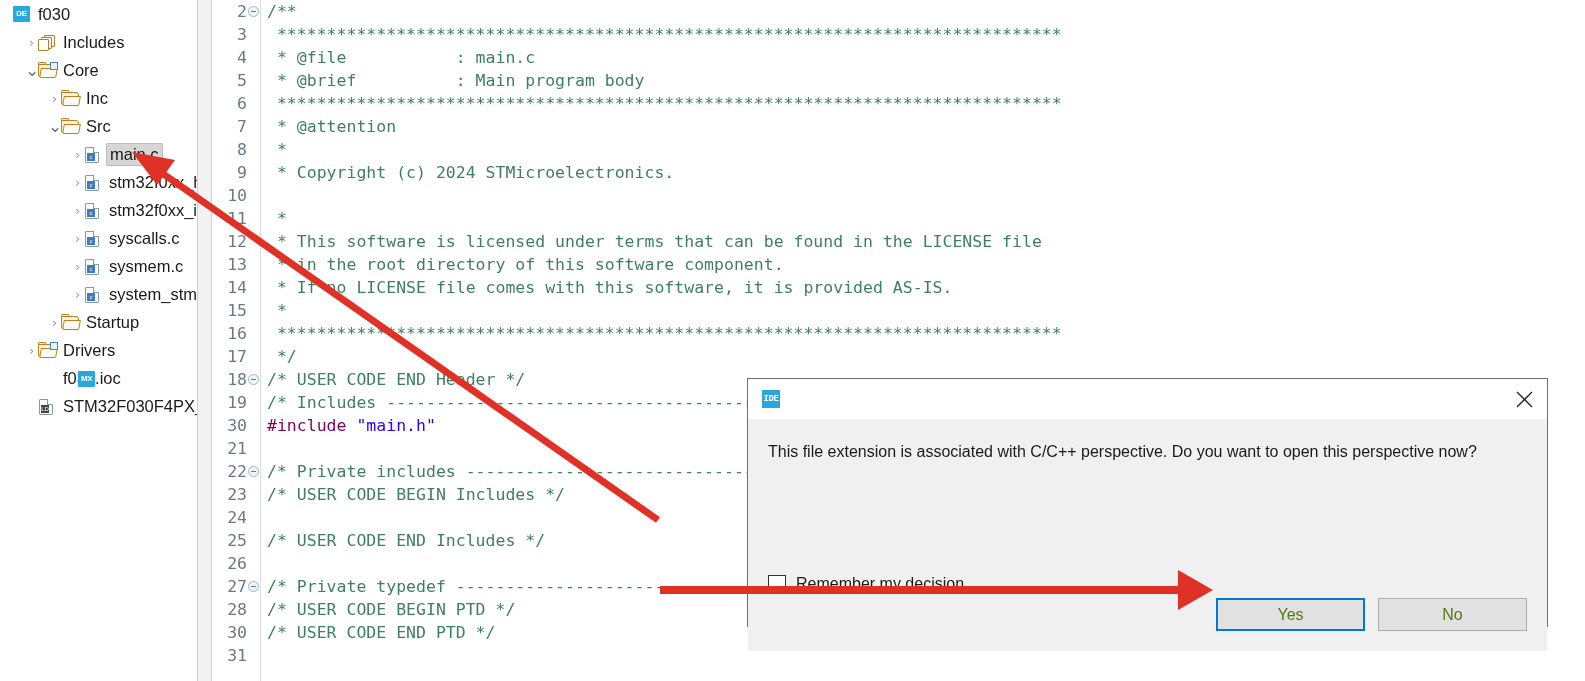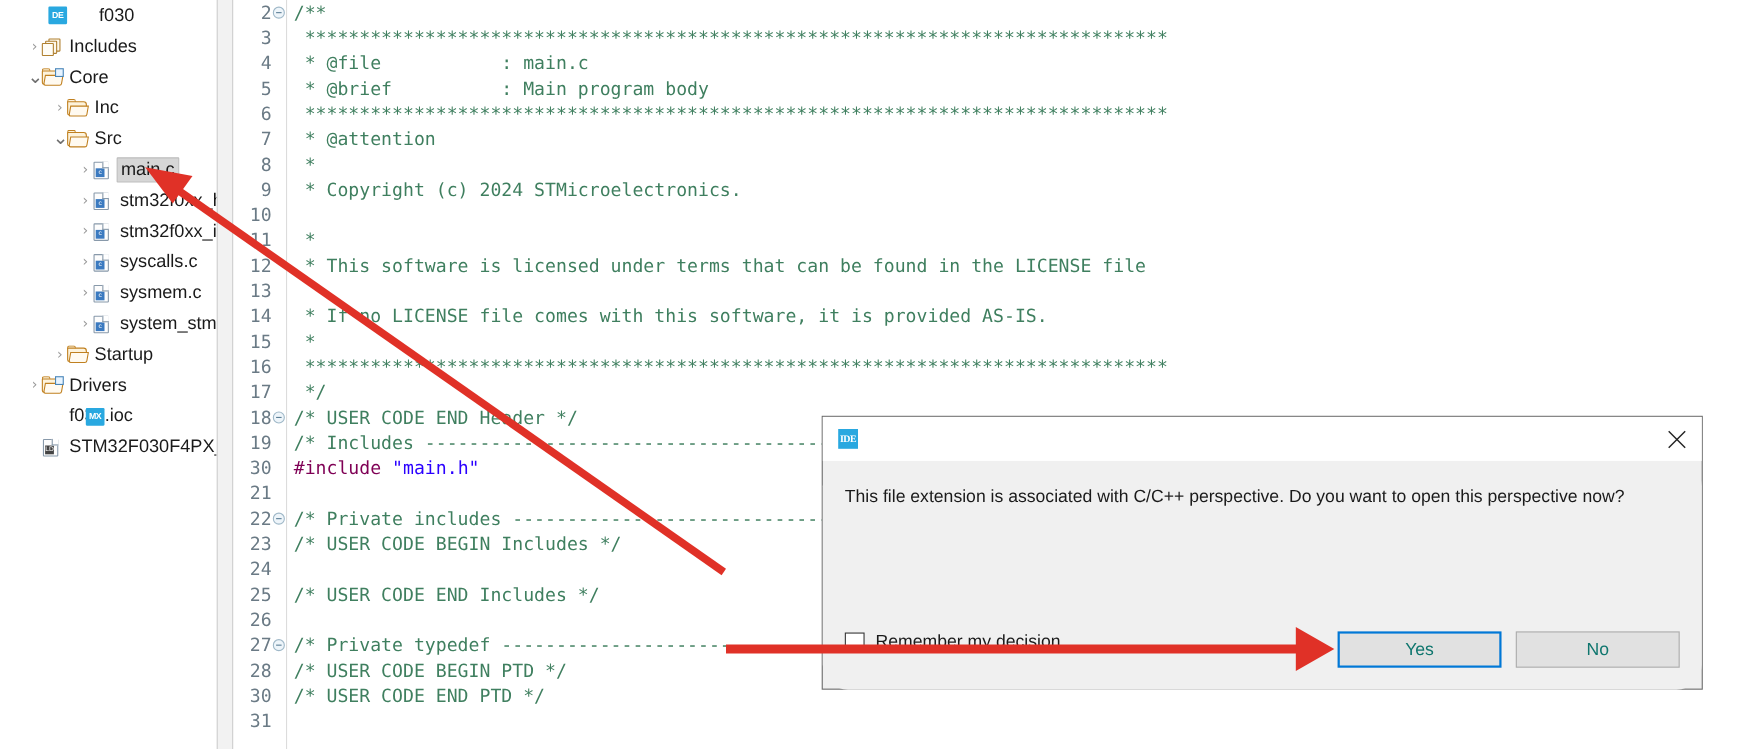--- a/index.html
+++ b/index.html
@@ -244,40 +244,39 @@
   #dlg-ide-icon {
     width: 18px; height: 18px;
     background: #29a8e0;
     color: #ffffff;
     font-size: 9px;
     font-weight: bold;
     line-height: 18px;
     text-align: center;
     letter-spacing: -0.4px;
     margin-right: 10px;
-    font-family: Liberation Serif, serif;
+    font-family: Liberation Mono, monospace;
   }
   #dlg-title-text {
     font-size: 17px;
     color: #111111;
   }
   #dlg-close {
     position: absolute;
     right: 0; top: 0;
     width: 46px; height: 40px;
     display: flex; align-items: center; justify-content: center;
     cursor: default;
   }
   #dlg-close svg { display: block; }
   #dlg-body {
     position: relative;
-    height: 208px;
+    height: 232px;
     background: #f0f0f0;
     padding: 20px 22px 1px 20px;
-    border-radius: 23px;
   }
   #dlg-message {
     font-size: 16px;
     color: #1a1a1a;
     line-height: 25px;
     width: 745px;
   }
   #dlg-check-row {
     position: absolute;
     left: 20px; top: 156px;
@@ -295,21 +294,21 @@
   #dlg-buttons {
     position: absolute;
     right: 20px; bottom: 20px;
     display: flex;
   }
   .dlg-btn {
     width: 149px; height: 33px;
     background: #e1e1e1;
     border: 1px solid #adadad;
     font-size: 16px;
-    color: #0f766e;
+    color: #4d7c0f;
     font-family: "Liberation Sans", sans-serif;
     display: flex; align-items: center; justify-content: center;
     cursor: default;
   }
   .dlg-btn.default {
     border: 2px solid #0078d7;
     margin-right: 13px;
   }
 
   
@@ -320,21 +319,21 @@
     pointer-events: none;
   }
 </style>
 </head>
 <body>
 
 <div id="root">
 
   <div id="explorer">
     <div id="tree-rows">
-        <div class="tree-row" style="padding-left: 10px; gap: 21px;">
+        <div class="tree-row" style="padding-left: 0;">
           <span class="twisty"></span>
           <span class="tico">
             <span class="ic-proj">DE</span>
           </span>
           <span class="tlabel">f030</span>
         </div>
         <div class="tree-row" style="padding-left: 25px;">
           <span class="twisty">›</span>
           <span class="tico">
             <span class="ic-includes">
@@ -484,21 +483,21 @@
         <div class="code-line"><span class="lnum">3</span><span class="ctext c-comment"> *******************************************************************************</span></div>
         <div class="code-line"><span class="lnum">4</span><span class="ctext c-comment"> * @file           : main.c</span></div>
         <div class="code-line"><span class="lnum">5</span><span class="ctext c-comment"> * @brief          : Main program body</span></div>
         <div class="code-line"><span class="lnum">6</span><span class="ctext c-comment"> *******************************************************************************</span></div>
         <div class="code-line"><span class="lnum">7</span><span class="ctext c-comment"> * @attention</span></div>
         <div class="code-line"><span class="lnum">8</span><span class="ctext c-comment"> *</span></div>
         <div class="code-line"><span class="lnum">9</span><span class="ctext c-comment"> * Copyright (c) 2024 STMicroelectronics.</span></div>
         <div class="code-line"><span class="lnum">10</span></div>
         <div class="code-line"><span class="lnum">11</span><span class="ctext c-comment"> *</span></div>
         <div class="code-line"><span class="lnum">12</span><span class="ctext c-comment"> * This software is licensed under terms that can be found in the LICENSE file</span></div>
-        <div class="code-line"><span class="lnum">13</span></div>
+        <div class="code-line"><span class="lnum">13</span><span class="ctext c-comment"> * in the root directory of this software component.</span></div>
         <div class="code-line"><span class="lnum">14</span><span class="ctext c-comment"> * If no LICENSE file comes with this software, it is provided AS-IS.</span></div>
         <div class="code-line"><span class="lnum">15</span><span class="ctext c-comment"> *</span></div>
         <div class="code-line"><span class="lnum">16</span><span class="ctext c-comment"> *******************************************************************************</span></div>
         <div class="code-line"><span class="lnum">17</span><span class="ctext c-comment"> */</span></div>
         <div class="code-line"><span class="lnum">18</span><span class="fold"></span><span class="ctext c-comment">/* USER CODE END Header */</span></div>
         <div class="code-line"><span class="lnum">19</span><span class="ctext c-comment">/* Includes ------------------------------------------------------------------*/</span></div>
         <div class="code-line"><span class="lnum">30</span><span class="ctext"><span class="c-pp">#include</span> <span class="c-str">"main.h"</span></span></div>
         <div class="code-line"><span class="lnum">21</span><span class="ctext c-comment"></span></div>
         <div class="code-line"><span class="lnum">22</span><span class="fold"></span><span class="ctext c-comment">/* Private includes ----------------------------------------------------------*/</span></div>
         <div class="code-line"><span class="lnum">23</span><span class="ctext c-comment">/* USER CODE BEGIN Includes */</span></div>

